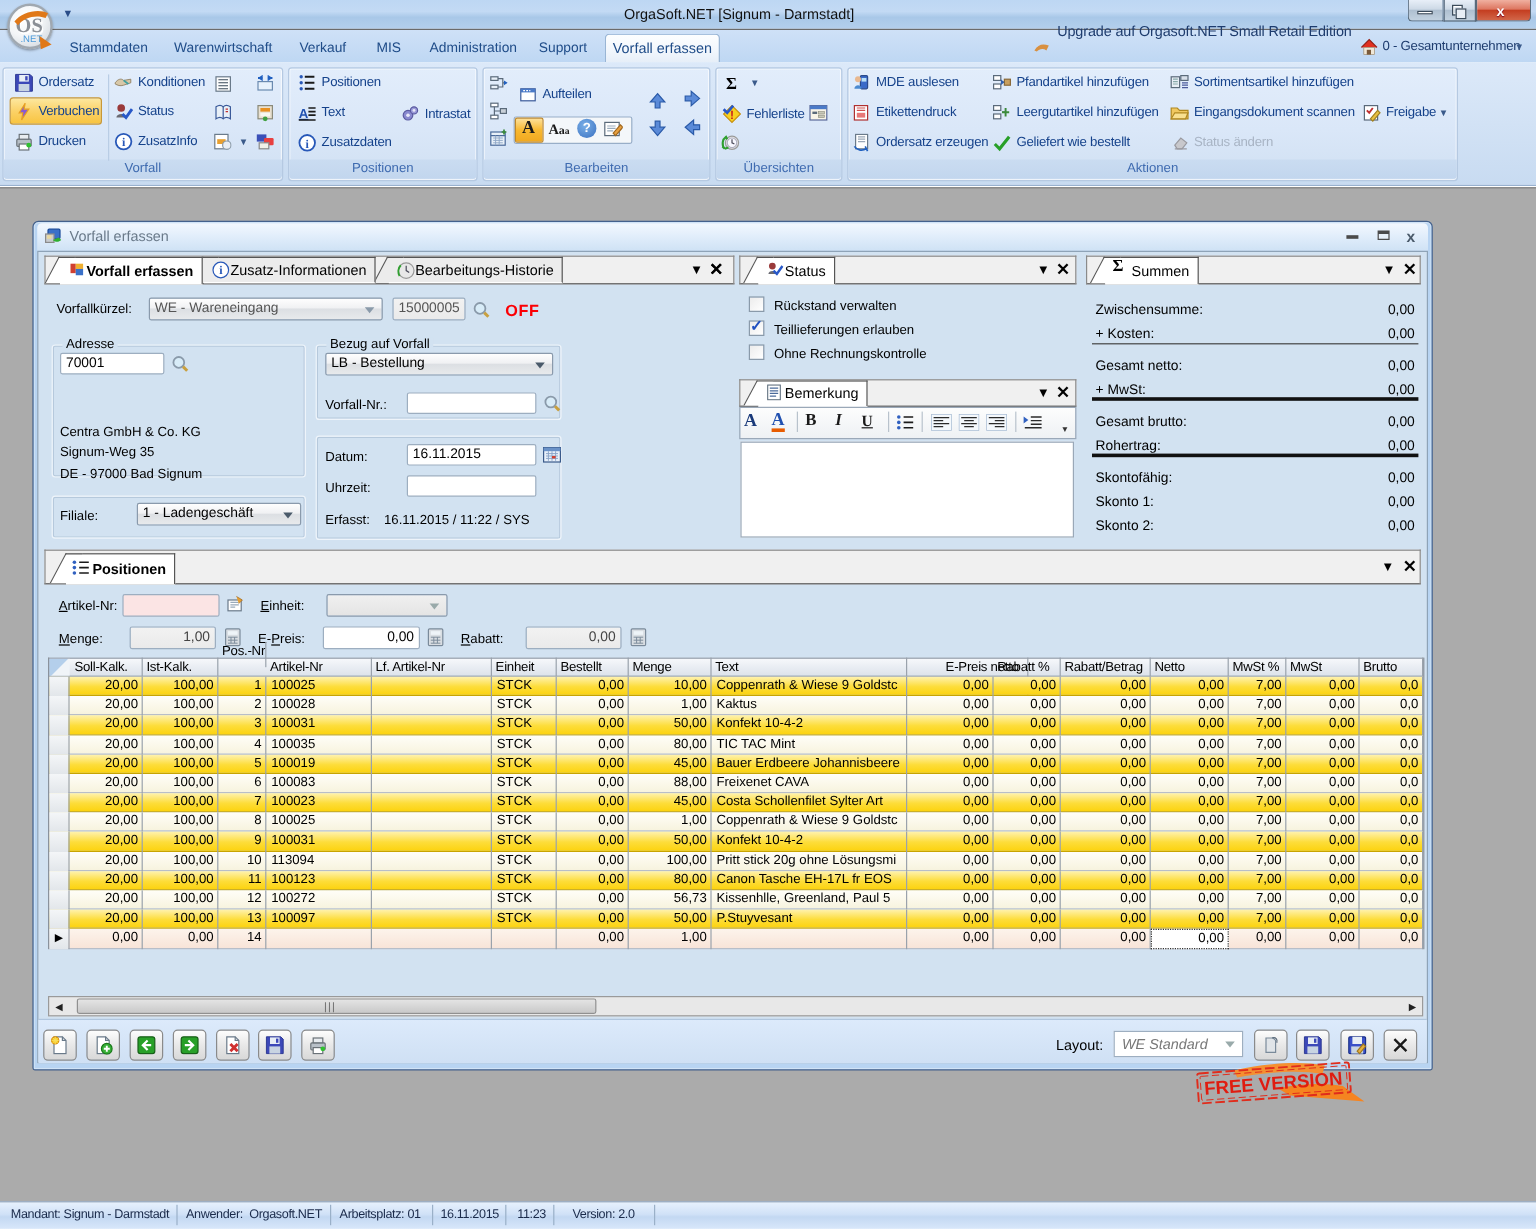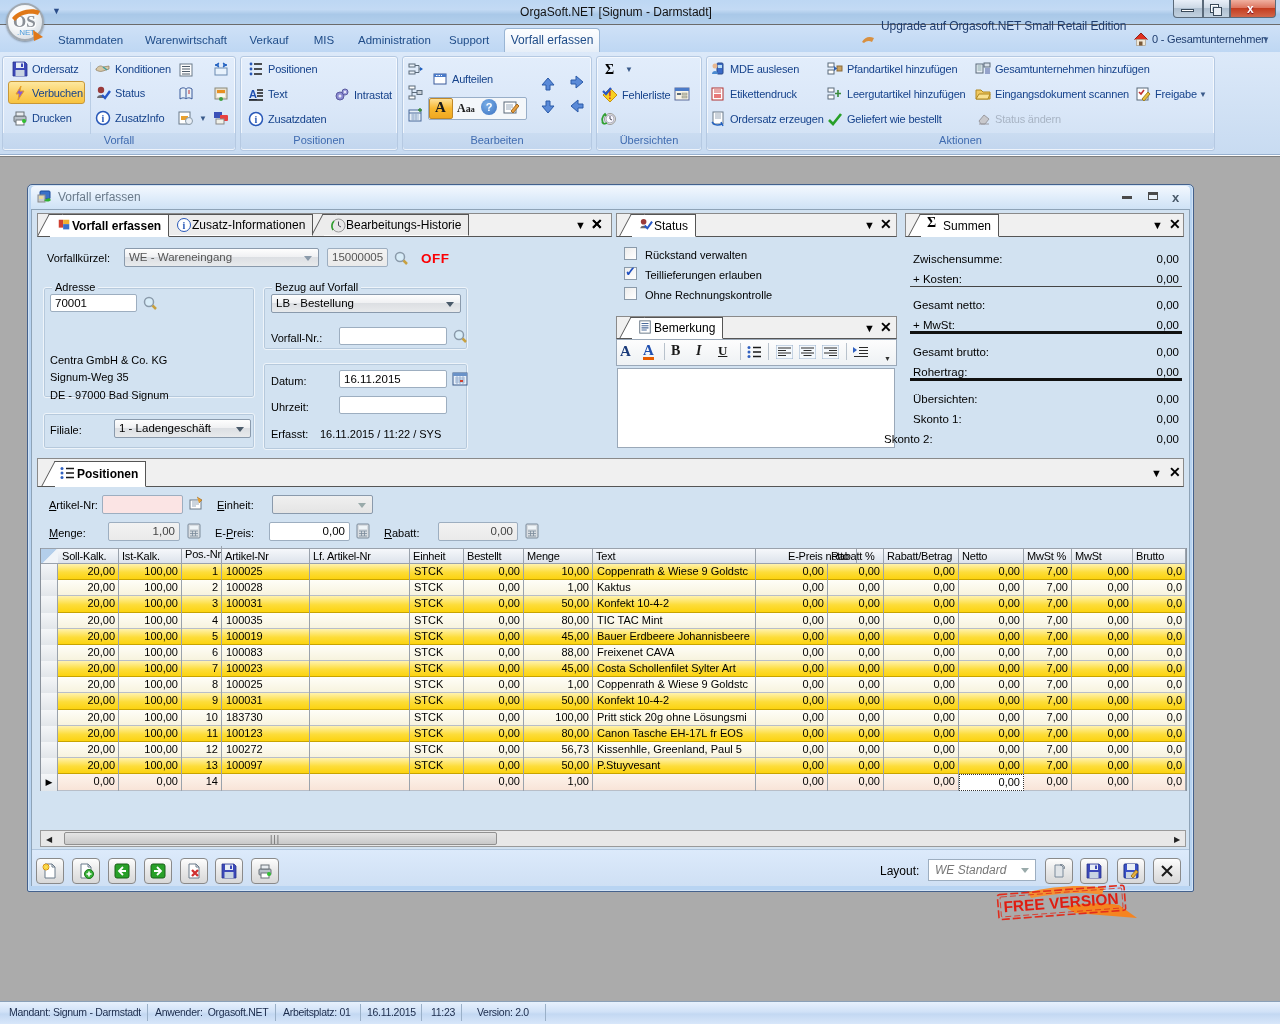--- a/index.html
+++ b/index.html
@@ -319,21 +319,21 @@
 <svg class="a ricon" style="left:827px;top:111px" viewBox="0 0 16 16" width="16" height="16">
     <path d="M2 9 L6 13 L14 3" stroke="#28a028" stroke-width="2.6" fill="none"></path>
   </svg>
 <div class="ritem a" style="left:847px;top:111px">Geliefert wie bestellt</div>
 <svg class="a ricon" style="left:975px;top:61px" viewBox="0 0 16 16" width="16" height="16">
     <rect x="1" y="3" width="7" height="9" fill="#e8eef5" stroke="#5a6a7a"></rect>
     <path d="M2.5 5 H6.5 M2.5 7 H6.5 M2.5 9 H6.5" stroke="#8aa"></path>
     <rect x="9" y="2" width="6" height="4" fill="#d8e0ea" stroke="#5a6a7a"></rect>
     <path d="M10 8 H15 M10 10 H15 M10 12 H15" stroke="#4a5a9a"></path>
   </svg>
-<div class="ritem a" style="left:995px;top:61px">Gesamtunternehmen hinzufügen</div>
+<div class="ritem a" style="left:995px;top:61px">Sortimentsartikel hinzufügen</div>
 <svg class="a ricon" style="left:975px;top:86px" viewBox="0 0 16 16" width="16" height="16">
     <path d="M1 4 H6 L8 6 H15 V13 H1 Z" fill="#f0c860" stroke="#b08820"></path>
     <path d="M1 13 L4 8 H15 L13 13 Z" fill="#f8e090" stroke="#b08820"></path>
   </svg>
 <div class="ritem a" style="left:995px;top:86px">Eingangsdokument scannen</div>
 <svg class="a ricon" style="left:975px;top:111px" viewBox="0 0 16 16" width="16" height="16">
     <path d="M4 10 L9 4 L14 8 L10 13 H6 Z" fill="#c8c8cc" stroke="#9a9aa0"></path>
     <path d="M4 13 H14" stroke="#9a9aa0"></path>
   </svg>
 <div class="ritem a" style="left:995px;top:111px;color:#a8b4c4">Status ändern</div>
@@ -492,25 +492,25 @@
 <div class="a srow" style="left:913px;top:298px">Gesamt netto:</div>
 <div class="a srow" style="left:1040px;top:298px;width:139px;text-align:right">0,00</div>
 <div class="a srow" style="left:913px;top:318px">+ MwSt:</div>
 <div class="a srow" style="left:1040px;top:318px;width:139px;text-align:right">0,00</div>
 <div class="a" style="left:910px;top:331px;width:272px;height:2.5px;background:#111"></div>
 <div class="a srow" style="left:913px;top:345px">Gesamt brutto:</div>
 <div class="a srow" style="left:1040px;top:345px;width:139px;text-align:right">0,00</div>
 <div class="a srow" style="left:913px;top:365px">Rohertrag:</div>
 <div class="a srow" style="left:1040px;top:365px;width:139px;text-align:right">0,00</div>
 <div class="a" style="left:910px;top:378px;width:272px;height:2.5px;background:#111"></div>
-<div class="a srow" style="left:913px;top:392px">Übersichten:</div>
+<div class="a srow" style="left:913px;top:392px">Skontofähig:</div>
 <div class="a srow" style="left:1040px;top:392px;width:139px;text-align:right">0,00</div>
 <div class="a srow" style="left:913px;top:412px">Skonto 1:</div>
 <div class="a srow" style="left:1040px;top:412px;width:139px;text-align:right">0,00</div>
-<div class="a srow" style="left:884px;top:432px">Skonto 2:</div>
+<div class="a srow" style="left:913px;top:432px">Skonto 2:</div>
 <div class="a srow" style="left:1040px;top:432px;width:139px;text-align:right">0,00</div>
 <div class="a pstrip" style="left:37px;top:458px;width:1147px;height:29px;border-bottom:1px solid #555"></div>
 <div class="a ptab" style="left:55px;top:461px;height:26px;line-height:25px;font-weight:bold">Positionen</div>
 <svg class="a" style="left:60px;top:466px" width="15" height="15">
     <circle cx="2" cy="2.5" r="1.5" fill="#3060c0"></circle>
     <circle cx="2" cy="7" r="1.5" fill="#3060c0"></circle>
     <circle cx="2" cy="11.5" r="1.5" fill="#3060c0"></circle>
     <path d="M6 2.5 H14 M6 7 H14 M6 11.5 H14" stroke="#1a1a1a" stroke-width="1.3"></path>
   </svg>
 <div class="a pdash" style="left:1151px;top:467px">▼</div>
@@ -544,21 +544,21 @@
 <div class="a tb tbd txr" style="left:438px;top:522px;width:80px;height:19px">0,00</div>
 <svg class="a" style="left:524px;top:523px" width="16" height="16" viewBox="0 0 16 16">
     <rect x="2" y="1" width="12" height="14" rx="1" fill="#d8dde2" stroke="#7a8a9a"></rect>
     <rect x="4" y="3" width="8" height="3" fill="#eef4f8"></rect>
     <path d="M4 8 H12 M4 10.5 H12 M4 13 H12 M6.5 8 V13 M9.5 8 V13" stroke="#7a8a9a" stroke-width=".8"></path>
   </svg>
 <div class="a thead" style="left:40px;top:547.5px;width:1146px;height:16.5px"></div>
 <div class="a hsel" style="left:41px;top:548.5px;width:17px;height:14.5px"></div>
 <div class="a hcell" style="left:59px;top:547.5px;width:60px;height:16.5px">Soll-Kalk.</div>
 <div class="a hcell" style="left:119px;top:547.5px;width:63px;height:16.5px">Ist-Kalk.</div>
-<div class="a hcell" style="left:182px;top:546px;width:40px;height:21px">Pos.-Nr</div>
+<div class="a hcell" style="left:182px;top:535px;width:40px;height:21px">Pos.-Nr</div>
 <div class="a hcell" style="left:222px;top:547.5px;width:88px;height:16.5px">Artikel-Nr</div>
 <div class="a hcell" style="left:310px;top:547.5px;width:100px;height:16.5px">Lf. Artikel-Nr</div>
 <div class="a hcell" style="left:410px;top:547.5px;width:54px;height:16.5px">Einheit</div>
 <div class="a hcell" style="left:464px;top:547.5px;width:60px;height:16.5px">Bestellt</div>
 <div class="a hcell" style="left:524px;top:547.5px;width:69px;height:16.5px">Menge</div>
 <div class="a hcell" style="left:593px;top:547.5px;width:163px;height:16.5px">Text</div>
 <div class="a hcell" style="left:785px;top:547.5px;width:72px;height:31px">E-Preis netto</div>
 <div class="a hcell" style="left:828px;top:547.5px;width:56px;height:16.5px">Rabatt %</div>
 <div class="a hcell" style="left:884px;top:547.5px;width:75px;height:16.5px">Rabatt/Betrag</div>
 <div class="a hcell" style="left:959px;top:547.5px;width:65px;height:16.5px">Netto</div>
@@ -725,21 +725,21 @@
 <div class="a dcell txr" style="left:884px;top:693.44px;width:75px;height:16.18px">0,00</div>
 <div class="a dcell txr" style="left:959px;top:693.44px;width:65px;height:16.18px">0,00</div>
 <div class="a dcell txr" style="left:1024px;top:693.44px;width:48px;height:16.18px">7,00</div>
 <div class="a dcell txr" style="left:1072px;top:693.44px;width:61px;height:16.18px">0,00</div>
 <div class="a dcell txr" style="left:1133px;top:693.44px;width:53px;height:16.18px">0,0</div>
 <div class="a wrow" style="left:41px;top:709.62px;width:1145px;height:16.18px"></div>
 <div class="a rsel" style="left:41px;top:709.62px;width:17px;height:16.18px"></div>
 <div class="a dcell txr" style="left:59px;top:709.62px;width:60px;height:16.18px">20,00</div>
 <div class="a dcell txr" style="left:119px;top:709.62px;width:63px;height:16.18px">100,00</div>
 <div class="a dcell txr" style="left:182px;top:709.62px;width:40px;height:16.18px">10</div>
-<div class="a dcell txl" style="left:222px;top:709.62px;width:88px;height:16.18px">183730</div>
+<div class="a dcell txl" style="left:222px;top:709.62px;width:88px;height:16.18px">113094</div>
 <div class="a dcell txl" style="left:310px;top:709.62px;width:100px;height:16.18px"></div>
 <div class="a dcell txl" style="left:410px;top:709.62px;width:54px;height:16.18px">STCK</div>
 <div class="a dcell txr" style="left:464px;top:709.62px;width:60px;height:16.18px">0,00</div>
 <div class="a dcell txr" style="left:524px;top:709.62px;width:69px;height:16.18px">100,00</div>
 <div class="a dcell txl" style="left:593px;top:709.62px;width:163px;height:16.18px">Pritt stick 20g ohne Lösungsmi</div>
 <div class="a dcell txr" style="left:756px;top:709.62px;width:72px;height:16.18px">0,00</div>
 <div class="a dcell txr" style="left:828px;top:709.62px;width:56px;height:16.18px">0,00</div>
 <div class="a dcell txr" style="left:884px;top:709.62px;width:75px;height:16.18px">0,00</div>
 <div class="a dcell txr" style="left:959px;top:709.62px;width:65px;height:16.18px">0,00</div>
 <div class="a dcell txr" style="left:1024px;top:709.62px;width:48px;height:16.18px">7,00</div>

